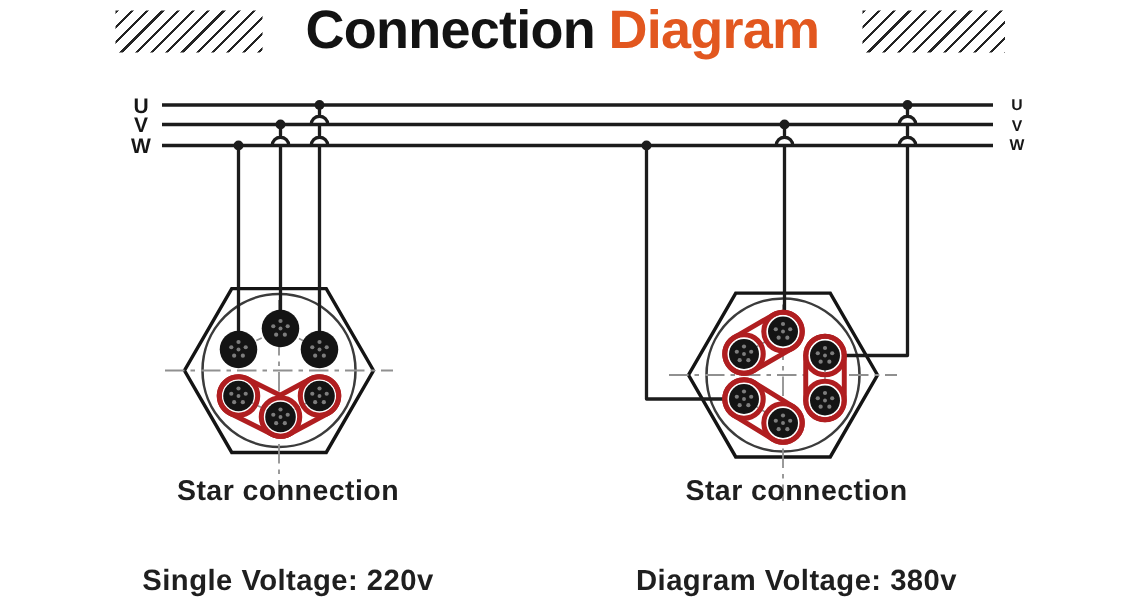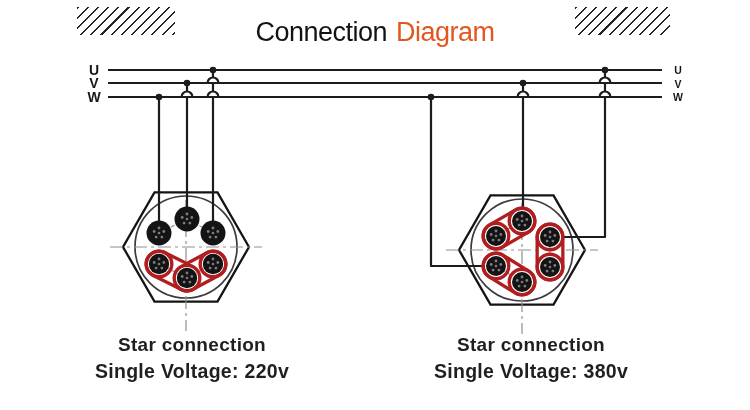--- a/index.html
+++ b/index.html
@@ -8,37 +8,37 @@
     font-family:"Liberation Sans", sans-serif; overflow:hidden;
   }
   
   .hatch {
     position:absolute; top:7px; height:28px;
     background:repeating-linear-gradient(135deg,#242424 0 1.5px,transparent 1.5px 7.2px);
   }
   .hatch-left  { left:77px;  width:98px; }
   .hatch-right { left:575px; width:95px; }
   .title {
-    position:absolute; left:170px; top:12px; width:410px; text-align:center;
-    font-size:27px; line-height:40px; font-weight:400; letter-spacing:-0.5px;
+    position:absolute; left:170px; top:0px; width:410px; text-align:center;
+    font-size:36px; line-height:40px; font-weight:700; letter-spacing:-0.5px;
     color:#131313; white-space:nowrap;
   }
   .title .t-accent { color:var(--accent,#E2571F); margin-left:9px; }
   
   .bus-label {
     position:absolute; font-weight:700; color:#161616; text-align:center;
   }
   .bus-label.big   { left:82px;  width:24px; font-size:14px; line-height:15px; }
   .bus-label.small { left:669px; width:18px; font-size:10.5px; line-height:12px; }
   
   .caption-block { position:absolute; width:260px; text-align:center; color:#1f1f1f; }
   .caption-block.left  { left:62px; }
   .caption-block.right { left:401px; }
-  .caption { position:absolute; top:334px; width:260px; font-size:19px; font-weight:700; letter-spacing:0.3px; }
-  .voltage { position:absolute; top:360px; width:260px; font-size:19.5px; font-weight:700; letter-spacing:0.3px; }
+  .caption { position:absolute; top:317px; width:260px; font-size:19px; font-weight:700; letter-spacing:0.3px; }
+  .voltage { position:absolute; top:376px; width:260px; font-size:19.5px; font-weight:700; letter-spacing:0.3px; }
   
   svg { position:absolute; left:0; top:0; }
   .wire   { stroke:var(--wire,#1C1C1C); stroke-width:2.2; fill:none; stroke-linejoin:round; }
   .dot    { fill:var(--wire,#1C1C1C); }
   .hex    { fill:#ffffff; stroke:#141414; stroke-width:2.3; stroke-linejoin:miter; }
   .face   { fill:#ffffff; stroke:#3b3b3b; stroke-width:1.7; }
   .center { stroke:var(--centerline,#909090); stroke-width:1.2; fill:none; stroke-dasharray:13 4 3 4; }
   .tie    { stroke:var(--centerline,#909090); stroke-width:1.1; fill:none; stroke-dasharray:4 3; }
   .jo     { stroke:var(--jumper,#B01E20); stroke-width:29; stroke-linecap:round; fill:none; }
   .ji     { stroke:#ffffff; stroke-width:22.4; stroke-linecap:round; fill:none; }
@@ -165,16 +165,16 @@
       </g>
     </g>
   </svg>
 
   <div class="caption-block left">
     <div class="caption">Star connection</div>
     <div class="voltage">Single Voltage: 220v</div>
   </div>
   <div class="caption-block right">
     <div class="caption">Star connection</div>
-    <div class="voltage">Single Voltage: 380v</div>
+    <div class="voltage">Diagram Voltage: 380v</div>
   </div>
 
 </div>
 
 </body></html>

